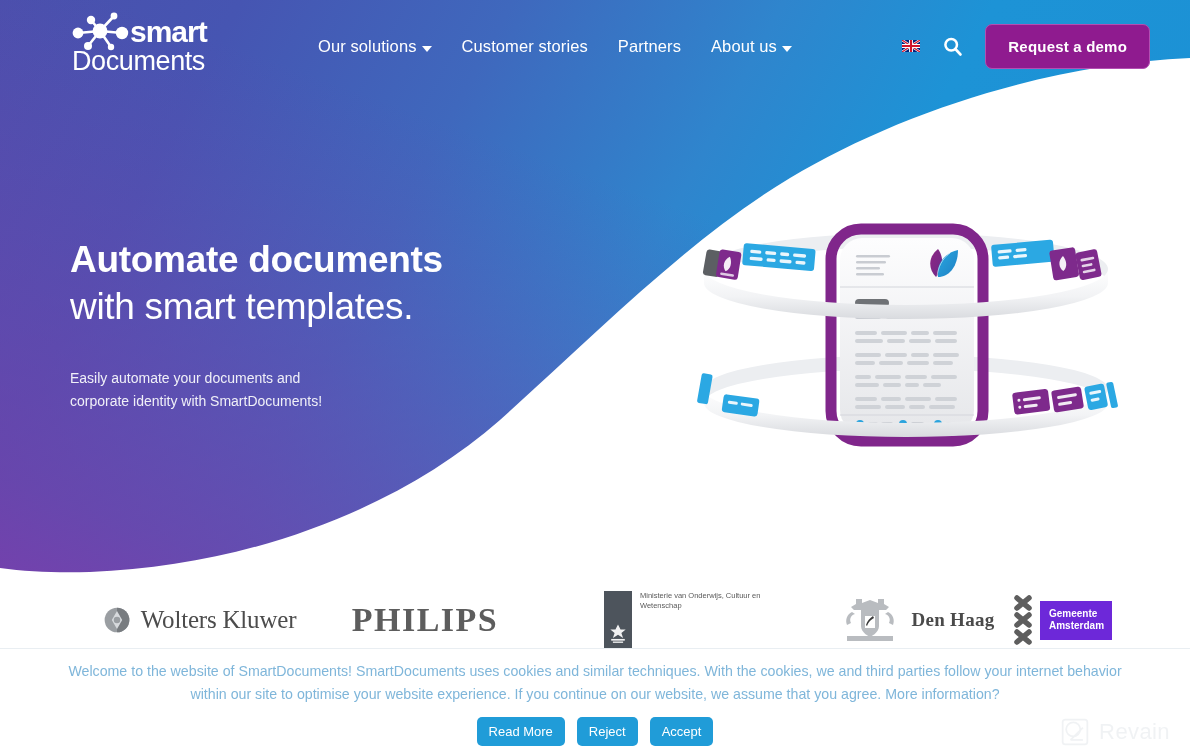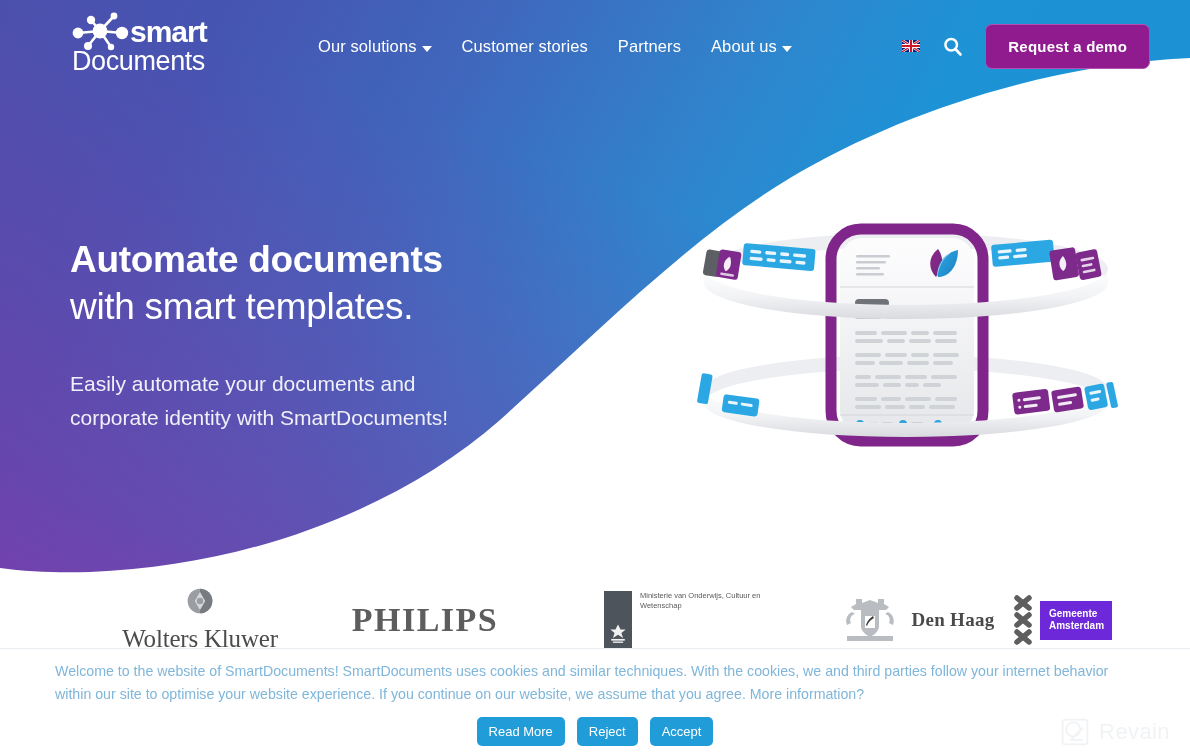--- a/index.html
+++ b/index.html
@@ -65,21 +65,21 @@
   }
 
   
   #hero-text{ position:absolute; left:70px; top:236px; z-index:15; }
   #hero-title{
     color:#fff; font-size:37px; font-weight:bold; line-height:1.28;
     letter-spacing:-.3px;
   }
   #hero-title .line2{ font-weight:normal; }
   #hero-sub{
-    color:#f0f0f8; font-size:21px; line-height:1.65; margin-top:36px;
+    color:#f0f0f8; font-size:14px; line-height:1.65; margin-top:36px;
   }
 
   
   #hero-art{ position:absolute; left:694px; top:211px; width:424px; height:246px; z-index:12; }
 
   
   #logo-strip{
     position:absolute; left:0; top:576px; width:1190px; height:88px;
     display:flex; align-items:center; background:#fff; z-index:5;
   }
@@ -95,21 +95,21 @@
   }
 
   
   #cookie-banner{
     position:absolute; left:0; bottom:0; width:1190px; height:105px;
     background:#ffffff; border-top:1px solid #e9eef2; z-index:40;
     display:flex; flex-direction:column; align-items:center; justify-content:center;
     padding-top:4px;
   }
   #cookie-text{
-    color:#7fb6da; font-size:14.2px; line-height:1.65; text-align:left;
+    color:#7fb6da; font-size:14.2px; line-height:1.65; text-align:center;
     max-width:1080px;
   }
   #cookie-buttons{ display:flex; gap:12px; margin-top:11px; }
   .cookie-btn{
     background:#209cd8; color:#fff; border:none; border-radius:5px;
     font-size:13px; padding:7px 12px; cursor:pointer; font-family:"Liberation Sans",sans-serif;
   }
 
   
   #watermark{
@@ -385,21 +385,21 @@
       </g>
     </g>
     <g transform="translate(412,172) rotate(-12)">
       <rect x="0" y="0" width="7" height="26" rx="2" fill="#2ba8e3"></rect>
     </g>
   </svg>
 </div>
 
 <div id="logo-strip">
 
-  <div class="client-logo" style="width:260px; margin-left:70px; gap:11px;flex-direction:column;">
+  <div class="client-logo" style="width:260px; margin-left:70px; gap:11px;">
     <svg width="26" height="26" viewBox="0 0 40 40">
       <circle cx="20" cy="20" r="19" fill="#9a9ea2"></circle>
       <path d="M20,1 a19,19 0 0 1 0,38 Z" fill="#787c80"></path>
       <path d="M20,6 L28,20 L20,34 L12,20 Z" fill="#d7dadd"></path>
       <circle cx="20" cy="20" r="5" fill="#9a9ea2"></circle>
     </svg>
     <span class="wk-text">Wolters Kluwer</span>
   </div>
 
   <div class="client-logo" style="width:190px;">

